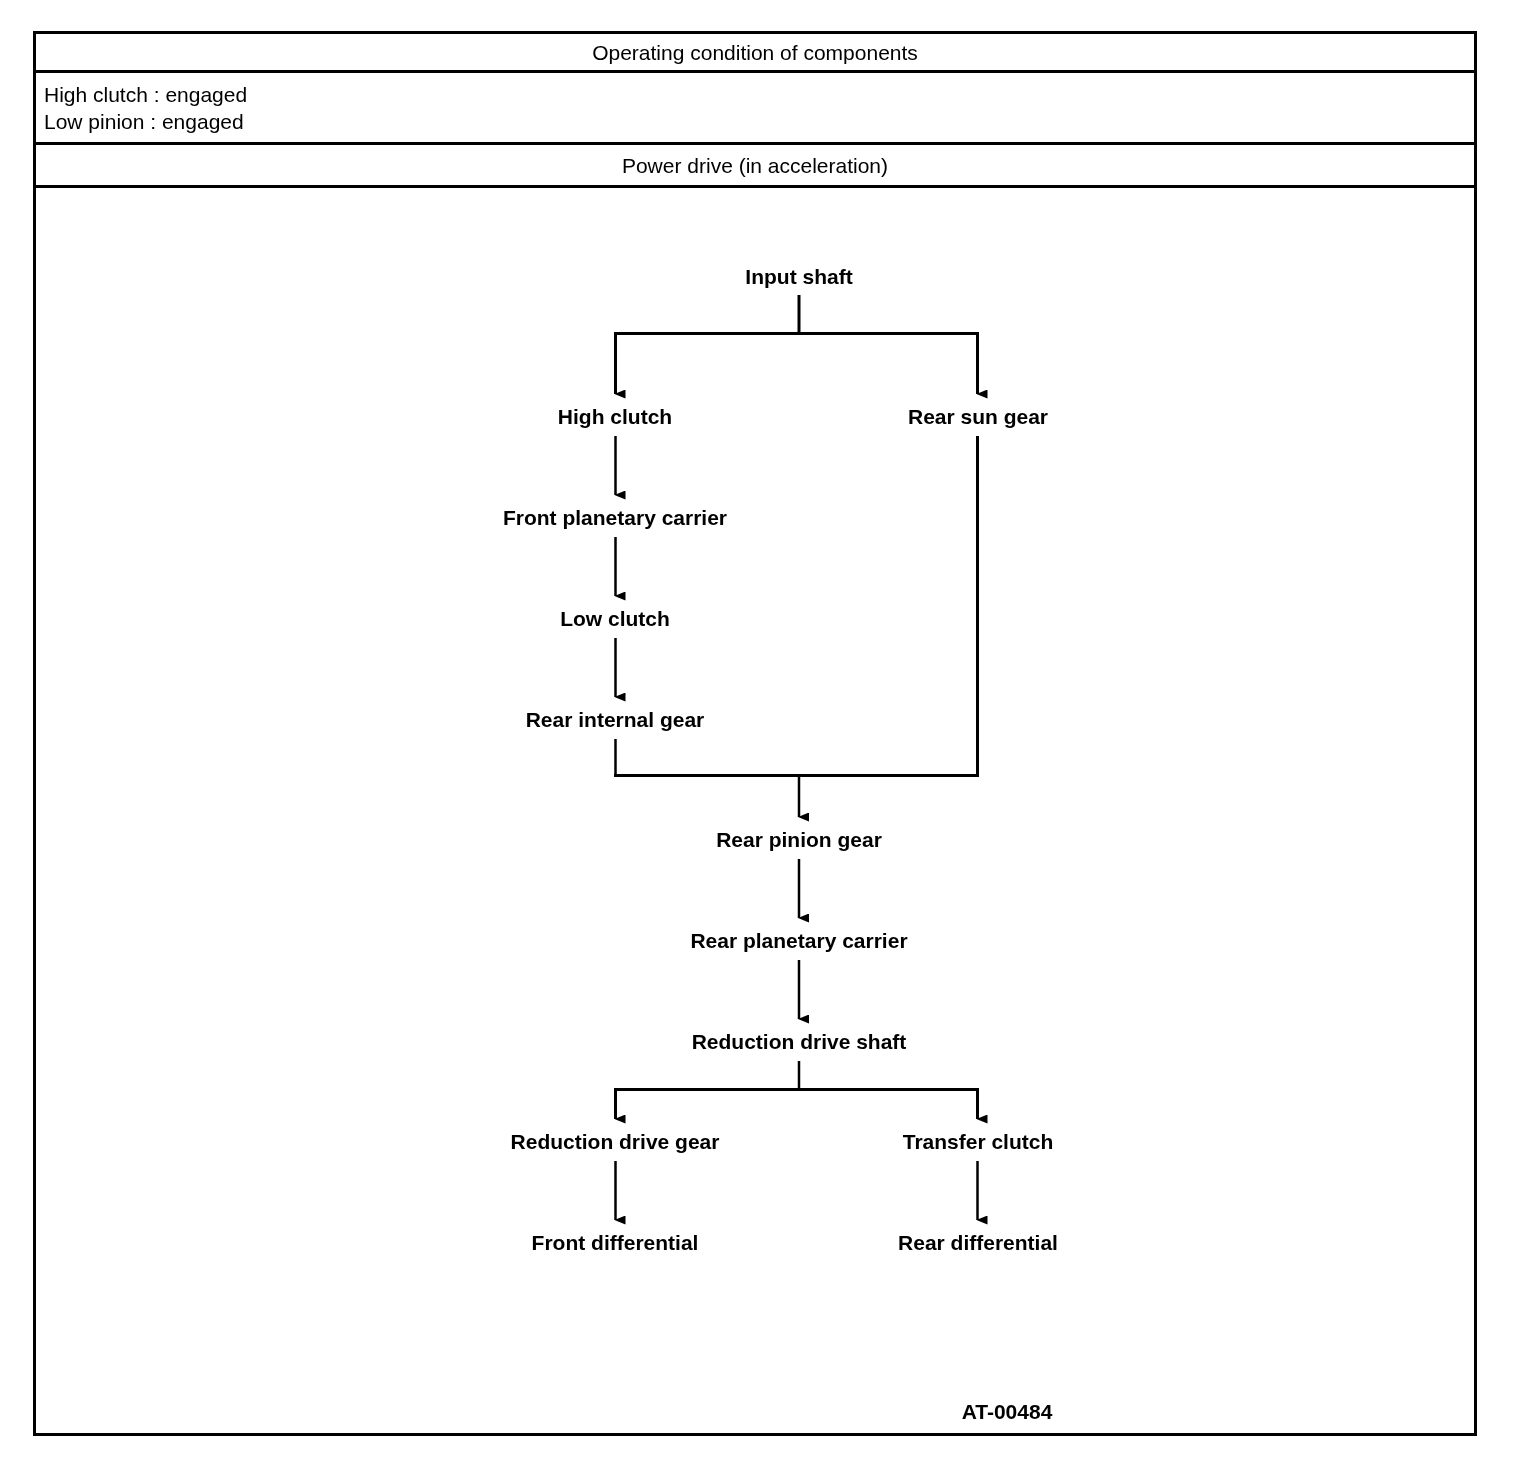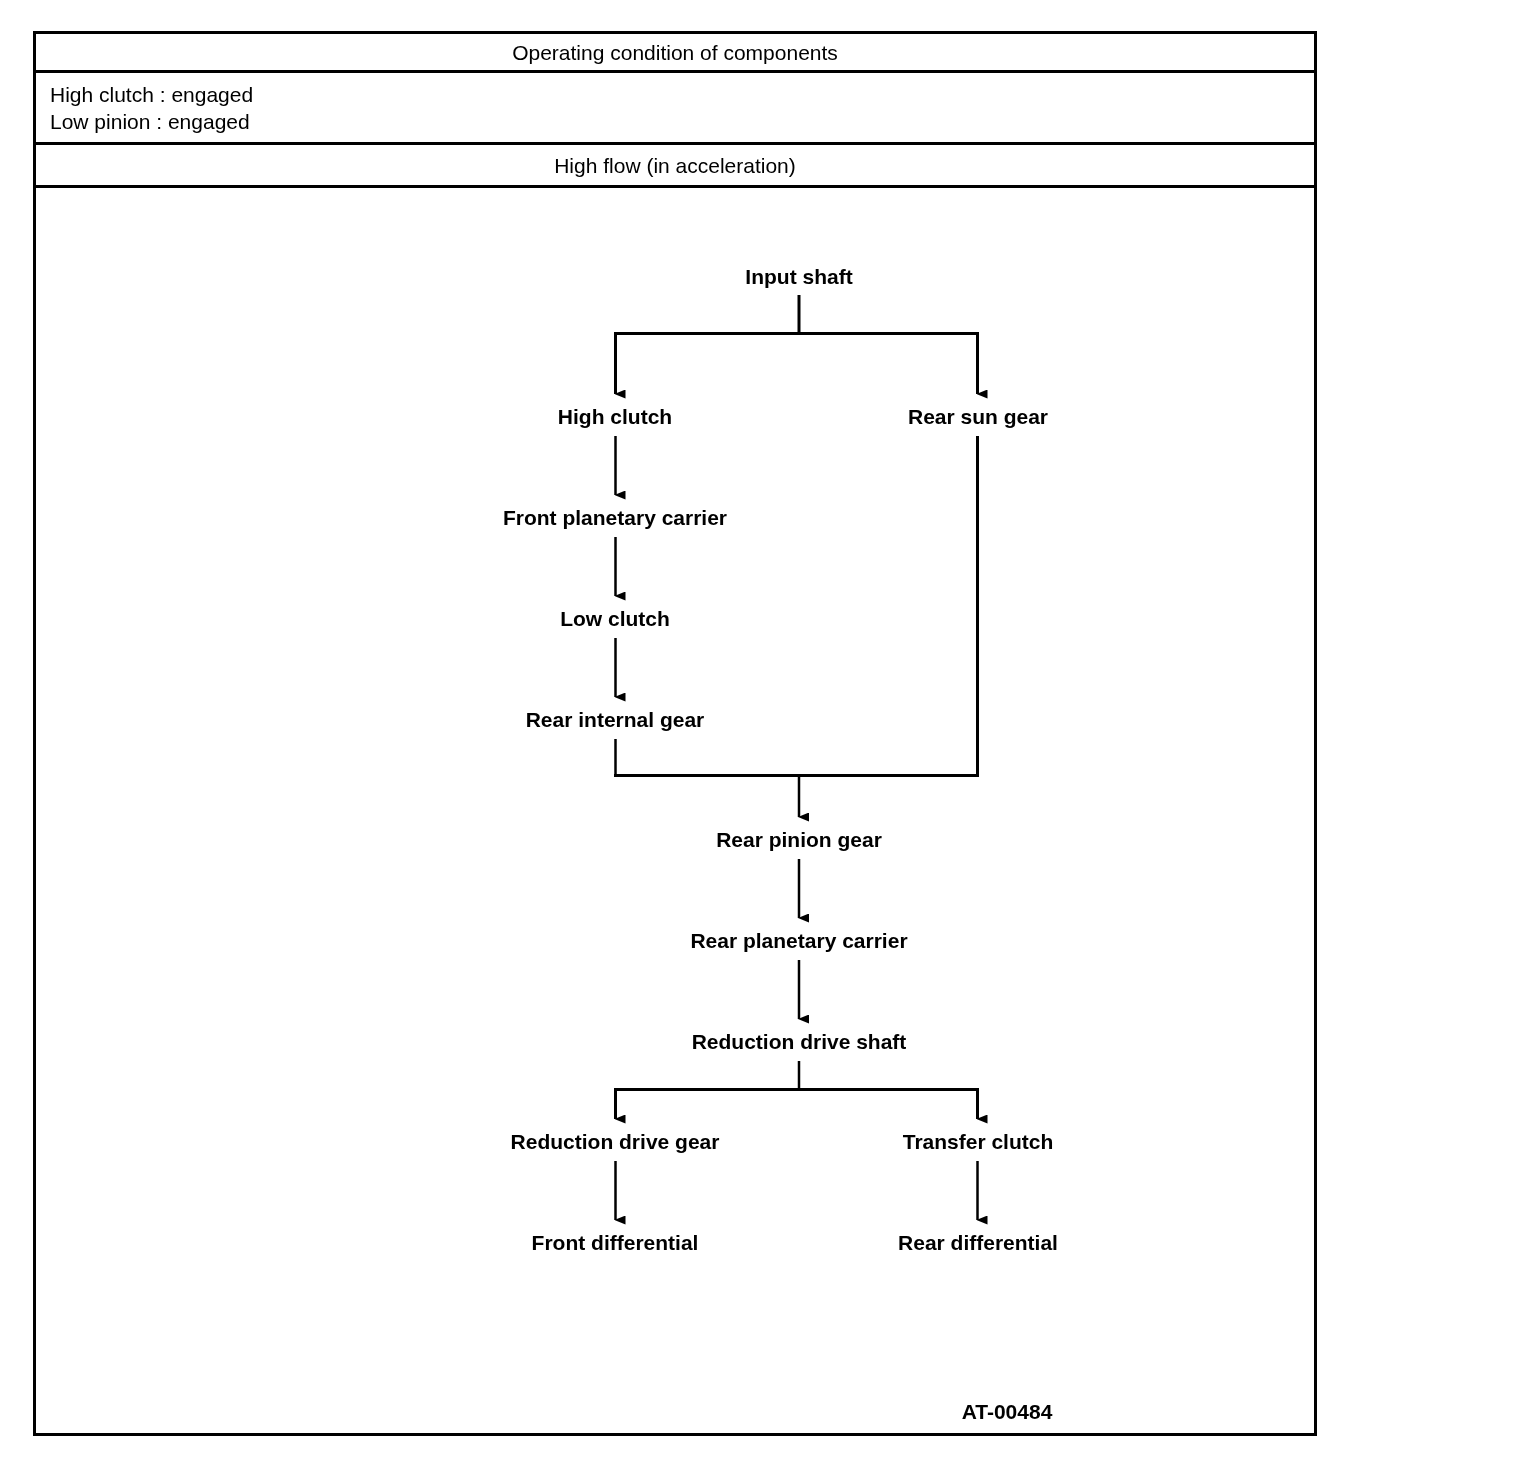--- a/index.html
+++ b/index.html
@@ -14,21 +14,21 @@
     background: #ffffff;
     font-family: "Liberation Sans", sans-serif;
     overflow: hidden;
   }
 
   
   .frame {
     position: absolute;
     left: 33px;
     top: 31px;
-    width: 1284px;
+    width: 1444px;
     height: 1405px;
     border: 3px solid #000000;
     box-sizing: border-box;
     background: #ffffff;
   }
 
   .row-title {
     position: absolute;
     left: 0;
     top: 0;
@@ -47,21 +47,21 @@
   }
 
   .row-conditions {
     position: absolute;
     left: 0;
     top: 39px;
     width: 100%;
     height: 72px;
     border-bottom: 3px solid #000000;
     box-sizing: border-box;
-    padding: 8px 0 0 14px;
+    padding: 8px 0 0 8px;
   }
   .row-conditions .cond-line {
     font-size: 21px;
     color: #000000;
     line-height: 27px;
     white-space: nowrap;
   }
 
   .row-subtitle {
     position: absolute;
@@ -121,21 +121,21 @@
     <div class="row-title">
       <span>Operating condition of components</span>
     </div>
 
     <div class="row-conditions">
       <div class="cond-line">High clutch : engaged</div>
       <div class="cond-line">Low pinion : engaged</div>
     </div>
 
     <div class="row-subtitle">
-      <span>High flow (in acceleration)</span>
+      <span>Power drive (in acceleration)</span>
     </div>
 
     <div class="row-body">
       <svg class="flow-svg" viewBox="0 0 1438 1248">
         <defs>
           <marker id="arrowhead" markerWidth="9" markerHeight="11" refX="4.5" refY="10" orient="auto" markerUnits="userSpaceOnUse">
             <path d="M0,0 L9,0 L4.5,11 Z" fill="#000000"></path>
           </marker>
         </defs>
 

